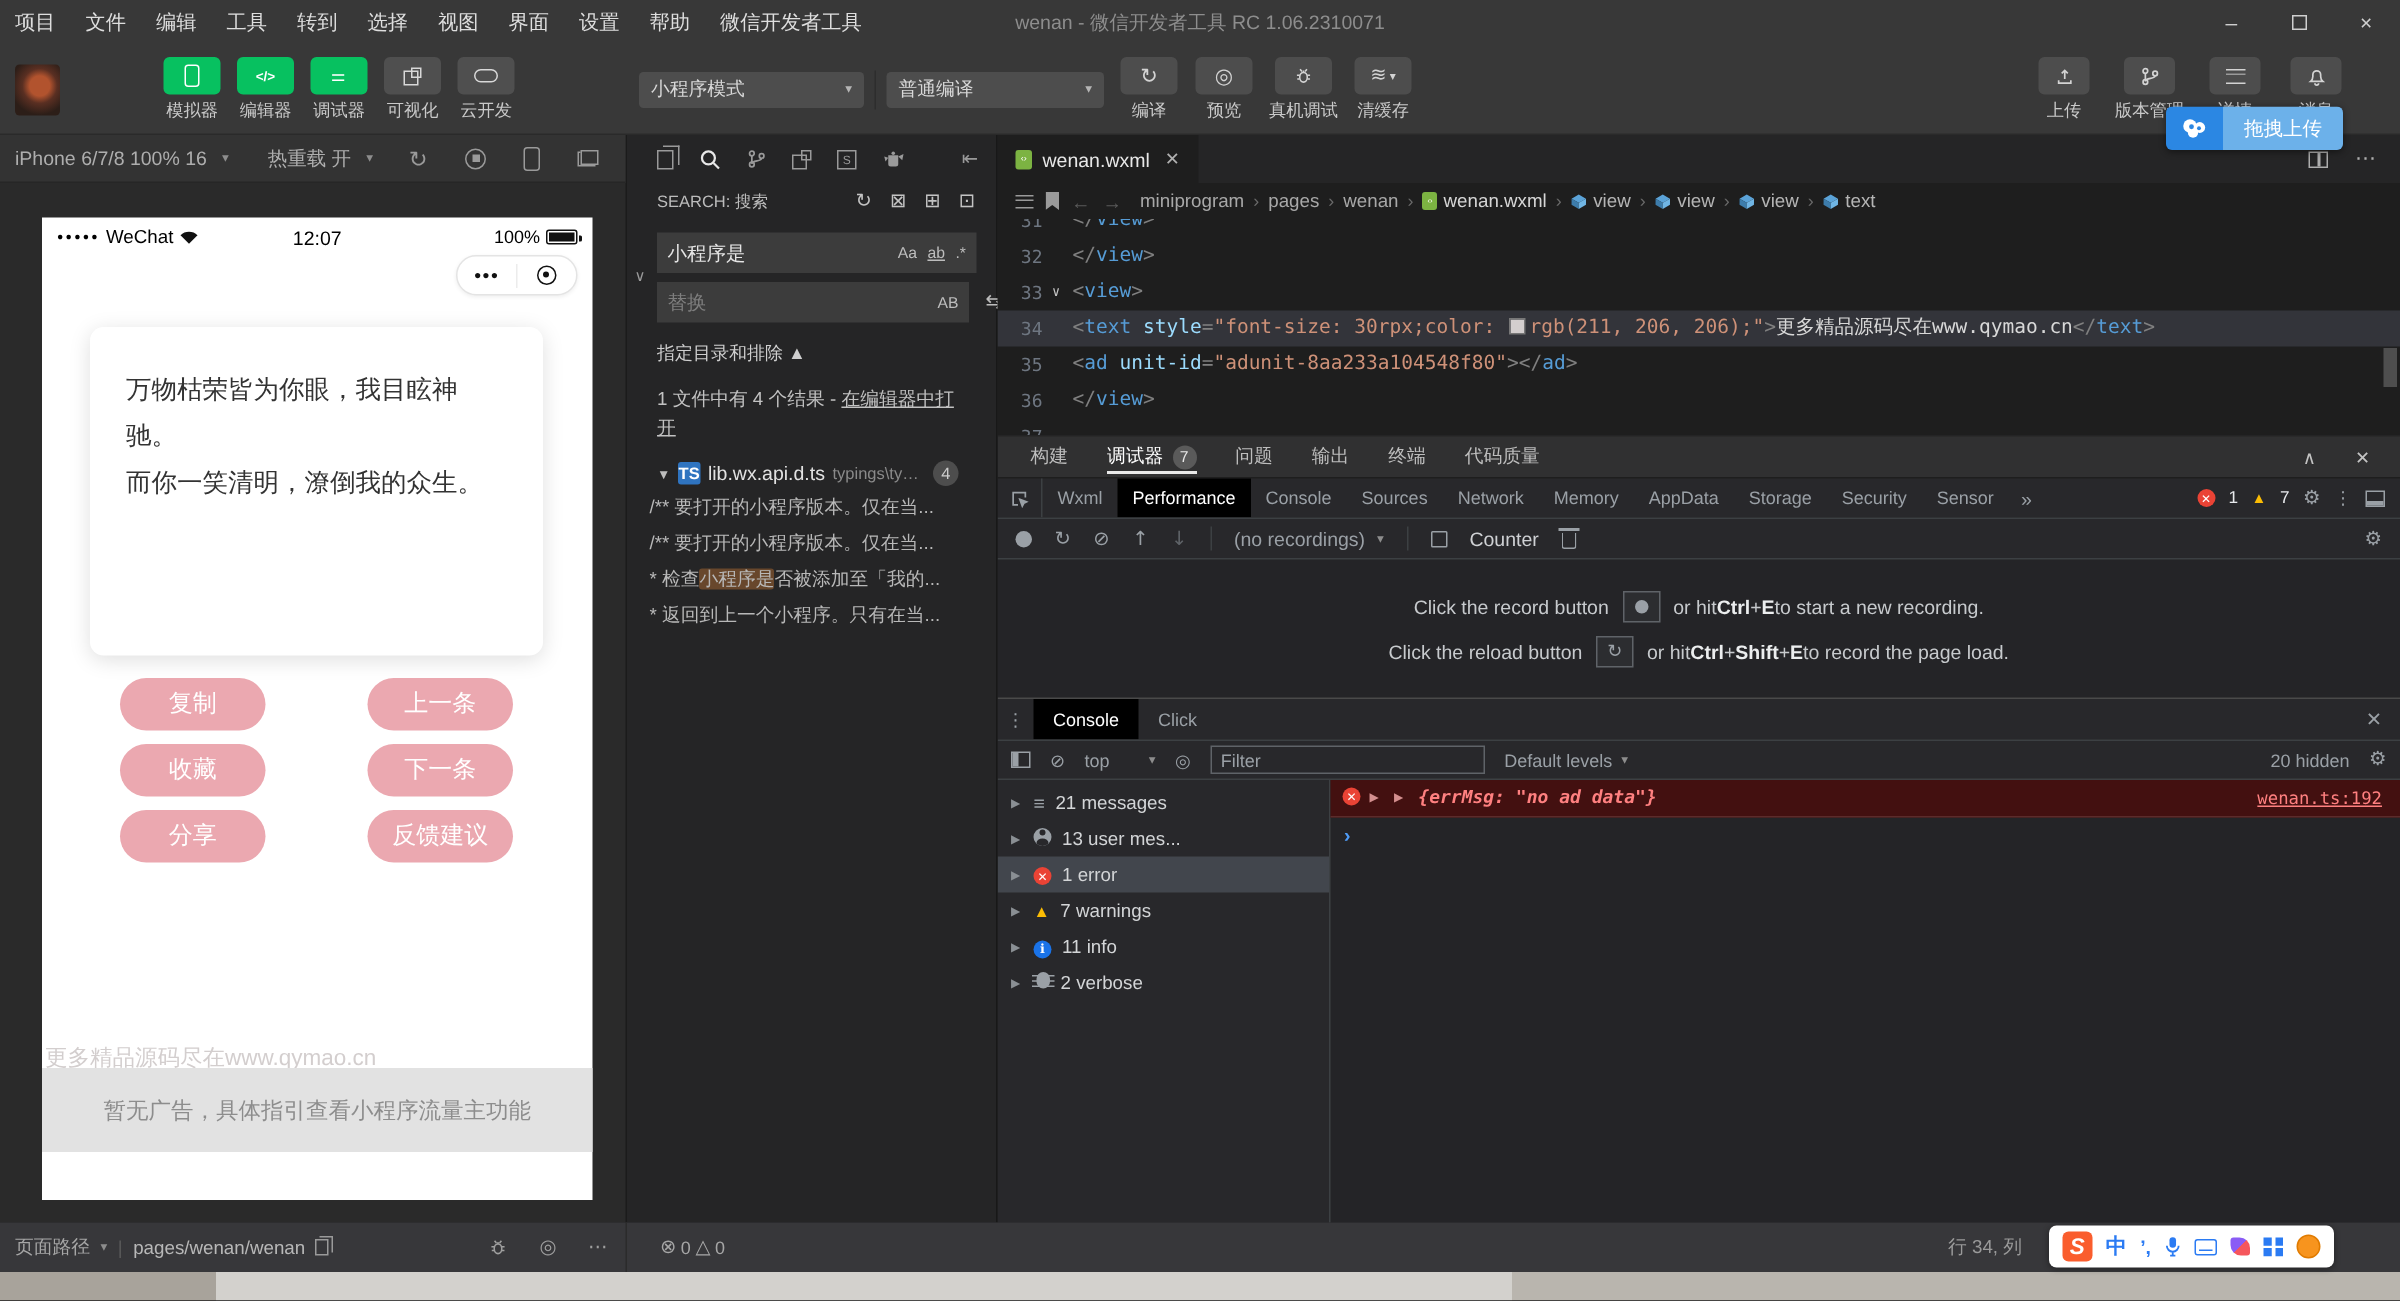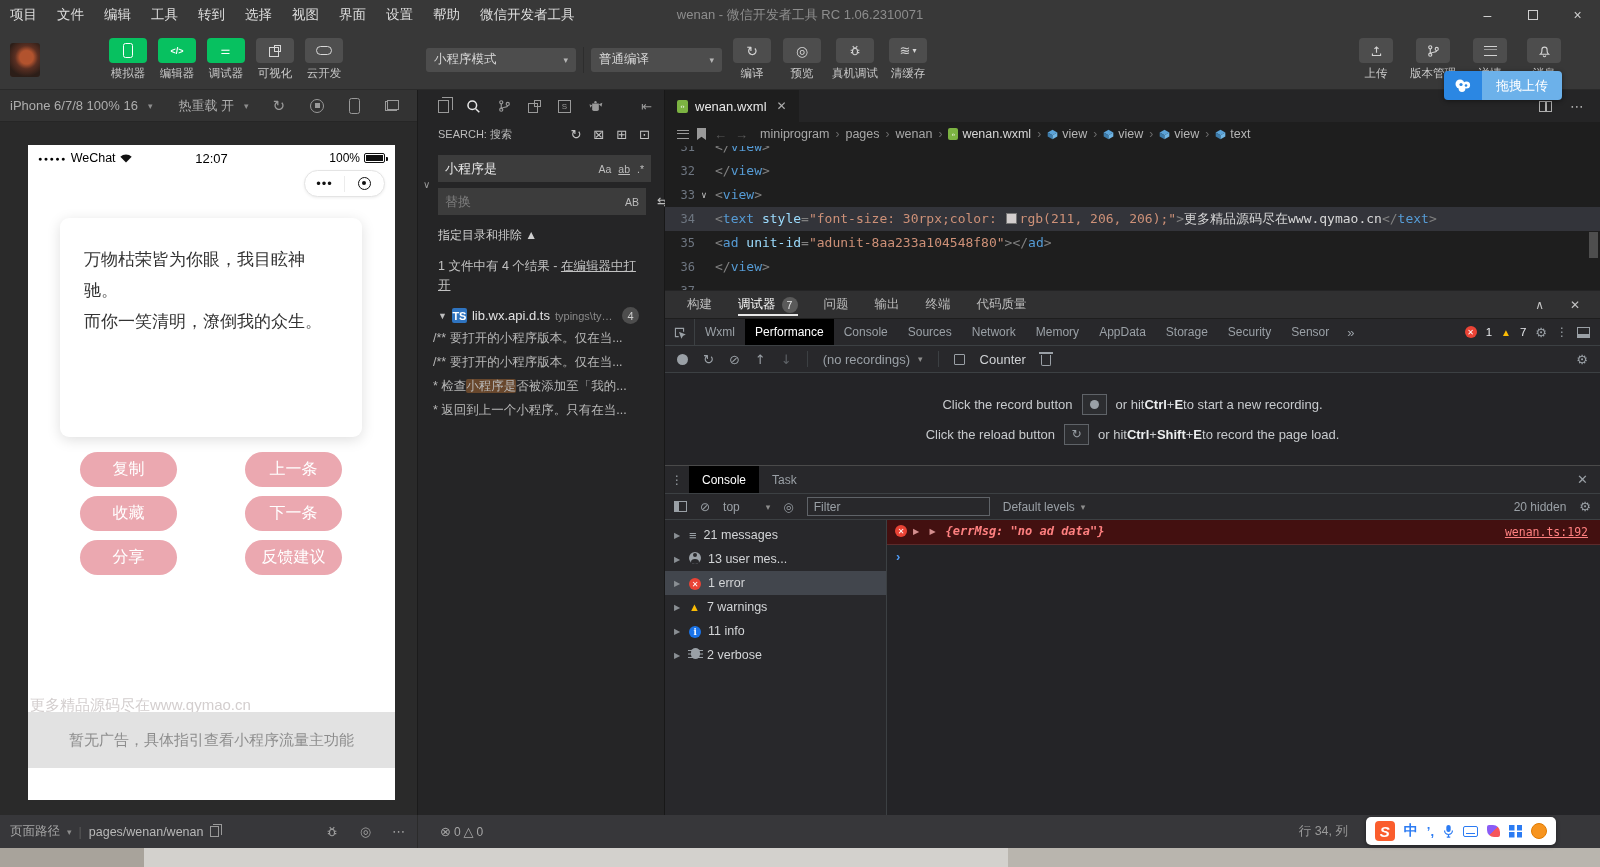--- a/index.html
+++ b/index.html
@@ -22,21 +22,21 @@
   .mode-group{display:flex;gap:9px;margin-left:68px;}
   .tool-col{display:flex;flex-direction:column;align-items:center;min-width:40px;}
   .tool-ico{width:38px;height:25px;border-radius:4px;display:flex;align-items:center;justify-content:center;color:#fff;}
   .tool-ico.green{background:var(--green,#07c160);}
   .tool-ico.gray{background:#4f4f4f;color:#d8d8d8;}
   .tool-lbl{font-size:11.5px;color:#c9c9c9;margin-top:3px;white-space:nowrap;}
   .dd{height:24px;background:#4d4d4d;border-radius:3px;display:flex;align-items:center;color:#d8d8d8;font-size:12.5px;padding:0 8px;}
   .dd .caret{margin-left:auto;font-size:9px;color:#b5b5b5;padding-left:8px;}
   .dd1{width:150px;margin-left:82px;}
   .toolbar .vline{width:1px;height:26px;background:#2d2d2d;margin:0 7px;}
-  .dd2{width:131px;}
+  .dd2{width:145px;}
   .compile-group{display:flex;gap:10px;margin-left:10px;}
   .ico-box{width:38px;height:25px;background:#4d4d4d;border-radius:4px;display:flex;align-items:center;justify-content:center;color:#d3d3d3;font-size:14px;}
   .right-group{margin-left:auto;display:flex;gap:14px;margin-right:36px;}
   .right-group .ico-box{width:34px;}
   .drag-overlay{position:absolute;right:38px;top:41px;height:29px;display:flex;z-index:40;border-radius:4px;overflow:hidden;box-shadow:0 1px 5px rgba(0,0,0,.45);}
   .drag-logo{width:38px;background:#2b87e3;display:flex;align-items:center;justify-content:center;}
   .drag-label{background:var(--dragblue,#6cb1ea);color:#fff;font-size:13px;display:flex;align-items:center;padding:0 14px;white-space:nowrap;}
 
   
   .main{display:flex;height:725px;flex:none;min-height:0;}
@@ -685,21 +685,21 @@
             <span class="key">E</span>
             <span> to record the page load.</span>
           </div>
         </div>
 
       <div class="console-sec">
         <div class="con-tabs">
           <span class="kebab-l u">⋮</span>
           <span id="conTabs" style="display:flex;align-items:stretch;">
               <span class="con-tab active">Console</span>
-              <span class="con-tab">Task</span>
+              <span class="con-tab">Click</span>
             </span>
           <span class="con-x">✕</span>
         </div>
         <div class="con-toolbar">
           <span class="i-sideb"></span>
           <span class="u">⊘</span>
           <span class="ctx">
             <span>top</span>
             <span class="caret sb-caret">▾</span>
           </span>

